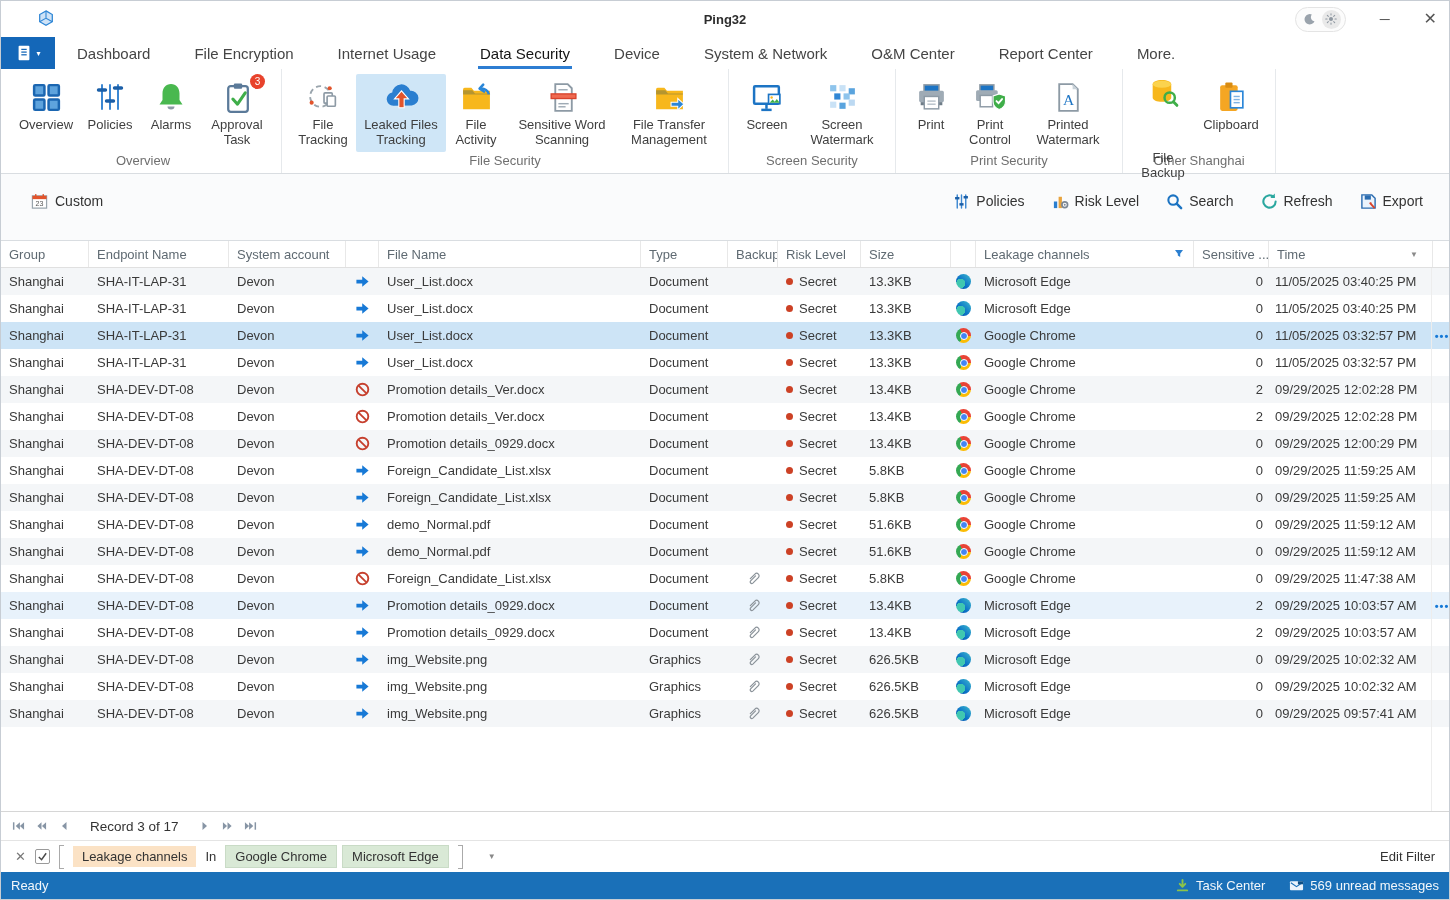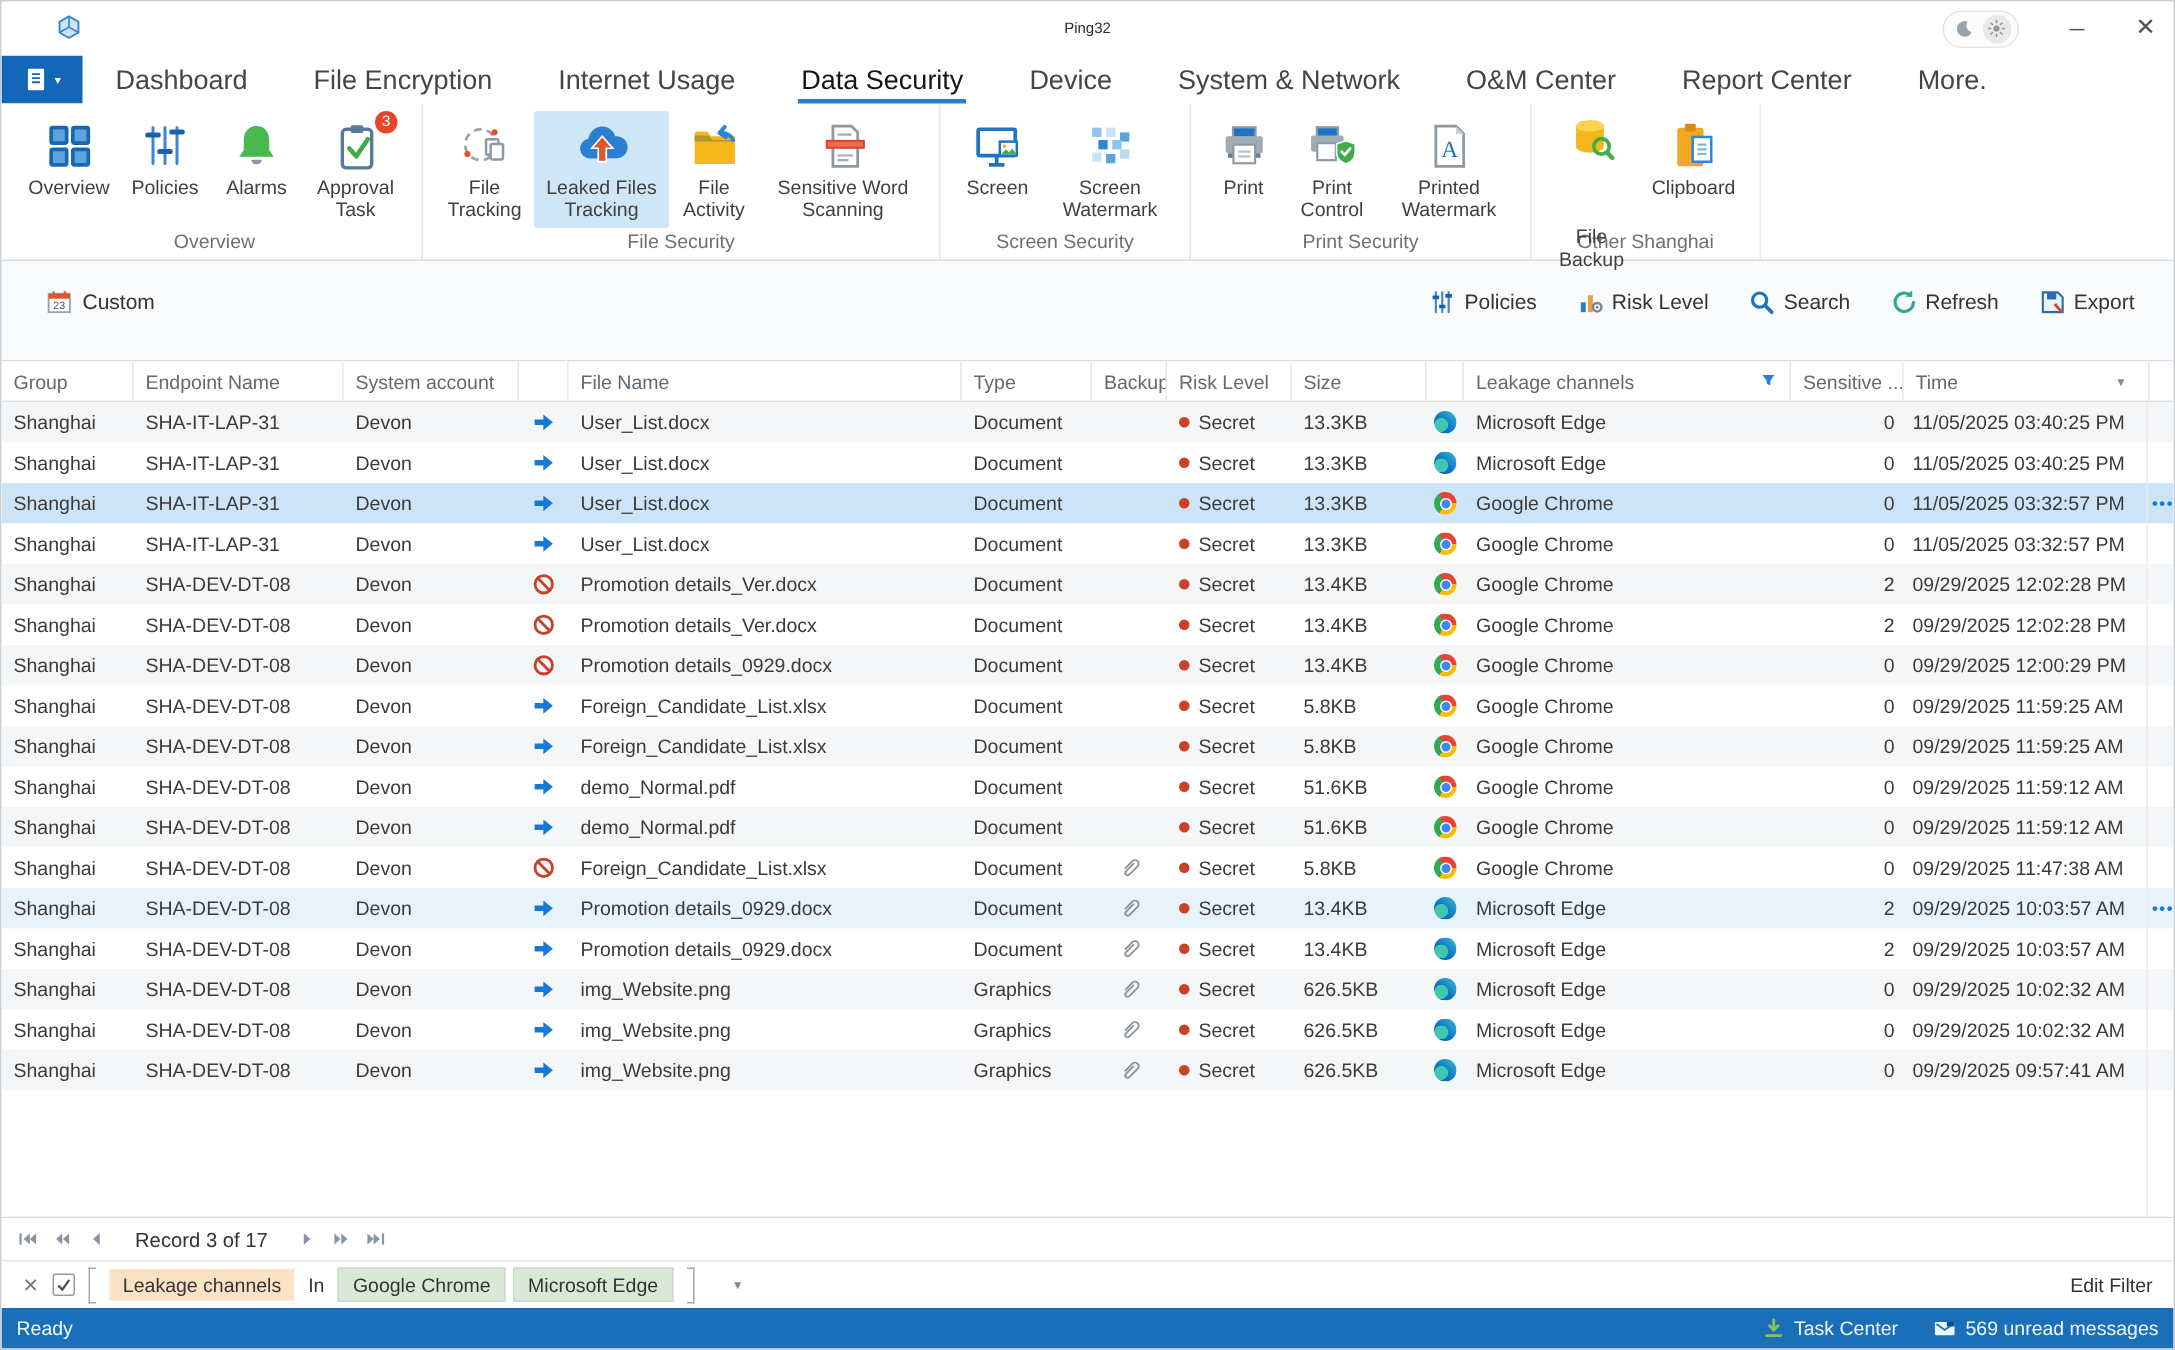--- a/index.html
+++ b/index.html
@@ -2,31 +2,31 @@
 <html><head>
 <meta charset="utf-8">
 <style>
   html,body{margin:0;padding:0;background:#e9ecef;}
   *{box-sizing:border-box;}
   .window{width:1450px;height:900px;display:flex;flex-direction:column;background:#fff;
     font-family:"Liberation Sans",sans-serif;border:1px solid #c7cdd4;overflow:hidden;}
   
   .titlebar{height:36px;flex:0 0 36px;display:flex;align-items:center;padding:0 12px;position:relative;background:#fff;}
   .logo{display:flex;align-items:center;margin-left:24px;}
-  .app-title{position:absolute;left:50%;transform:translateX(-50%);font-size:10px;color:#2d2d2d;}
+  .app-title{position:absolute;left:50%;transform:translateX(-50%);font-size:13px;color:#2d2d2d;font-weight:bold;}
   .tb-right{margin-left:auto;display:flex;align-items:center;gap:34px;}
   .theme-toggle{display:flex;align-items:center;gap:3px;border:1px solid #e4e4e4;background:#fcfcfc;border-radius:13px;padding:2px 4px;}
   .sun-wrap{width:19px;height:19px;border-radius:50%;background:#e9e9e9;display:flex;align-items:center;justify-content:center;}
   .win-btn{color:#555;font-size:14px;line-height:1;cursor:default;}
   
   .tabrow{height:32px;flex:0 0 32px;display:flex;align-items:stretch;background:#fff;}
   .app-menu{width:54px;background:#1467b8;display:flex;align-items:center;justify-content:center;gap:3px;}
   .app-menu .caret{color:#fff;font-size:8px;}
   .tabs{display:flex;align-items:stretch;}
-  .tab{padding:0 22px;display:flex;align-items:center;font-size:18px;color:#454545;position:relative;cursor:default;}
+  .tab{padding:0 22px;display:flex;align-items:center;font-size:15px;color:#454545;position:relative;cursor:default;}
   .tab.active{color:#151515;}
   .tab.active::after{content:"";position:absolute;left:20px;right:20px;bottom:0;height:3px;background:#2d7dd2;}
   
   .ribbon{height:105px;flex:0 0 105px;display:flex;background:#fff;border-bottom:1px solid #d9dde1;padding-left:4px;}
   .rgroup{display:flex;flex-direction:column;border-right:1px solid #e6e9ec;padding:0 4px;}
   .ritems{display:flex;align-items:flex-start;padding:5px 4px 0;}
   .ritem{display:flex;flex-direction:column;align-items:center;text-align:center;font-size:13px;line-height:15px;
     color:#3f3f3f;padding:3px 3px 2px;height:78px;border-radius:2px;position:relative;cursor:default;}
   .ritem .ric{height:40px;display:flex;align-items:center;justify-content:center;}
   .ritem.selected{background:#cfe6f7;}
@@ -274,20 +274,30 @@
                 <g stroke="#9fabb5" stroke-width="1.4">
                   <line x1="12" y1="8.5" x2="21" y2="8.5"></line>
                   <line x1="12" y1="22" x2="22" y2="22"></line>
                   <line x1="12" y1="25" x2="19" y2="25"></line>
                 </g>
                 <rect x="5" y="12.5" width="24" height="4.5" fill="#ef6a50" stroke="#d8432c" stroke-width="1.3"></rect>
               </svg>
             </span>
           <span>Sensitive Word Scanning</span>
         </div>
+        <div class="ritem" style="width:102px;">
+          <span class="ric">
+              <svg viewBox="0 0 32 32" width="33" height="33">
+                <path d="M3 10.5V8c0-.8.7-1.5 1.5-1.5h6.5l2.5 3H29v18H3z" fill="#f7b71c"></path>
+                <path d="M3 9h9l2.5 3H29v1H3z" fill="#b5952f"></path>
+                <path d="M17.5 20.5h6.5V17l6 5.5-6 5.5v-3.5h-6.5z" fill="#2a86d8" stroke="#fff" stroke-width="1"></path>
+              </svg>
+            </span>
+          <span>File Transfer Management</span>
+        </div>
       </div>
       <div class="rcaption">File Security</div>
     </div>
 
     <div class="rgroup">
       <div class="ritems">
         <div class="ritem" style="width:60px;">
           <span class="ric">
               <svg viewBox="0 0 32 32" width="33" height="33">
                 <rect x="3" y="5" width="24" height="17" rx="1" fill="#fff" stroke="#1c74c4" stroke-width="2.4"></rect>

